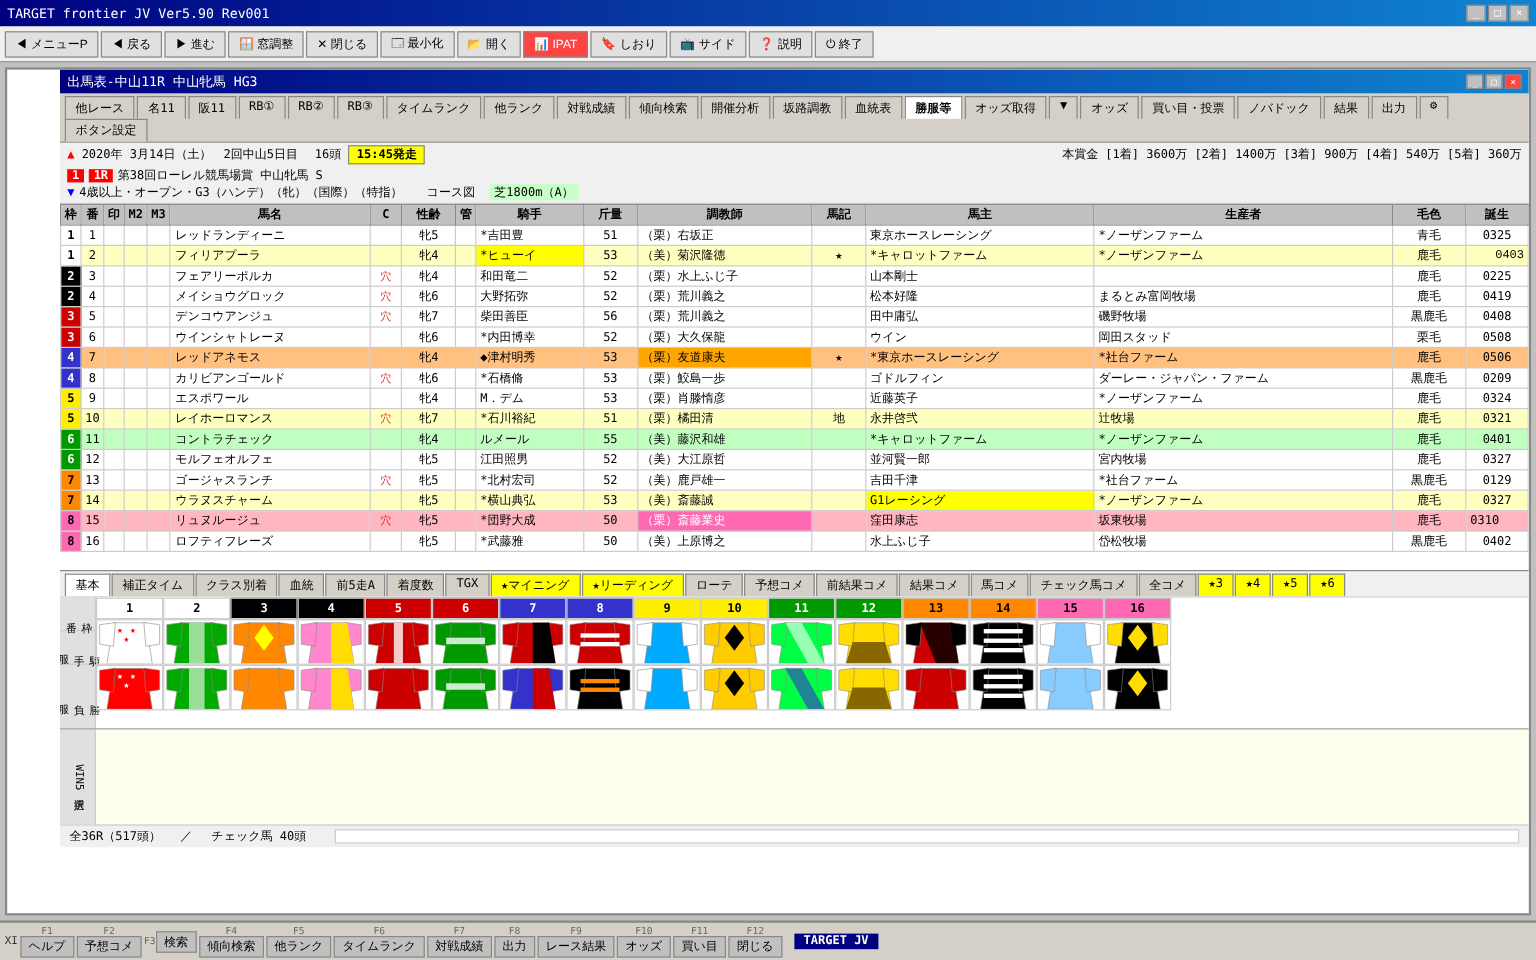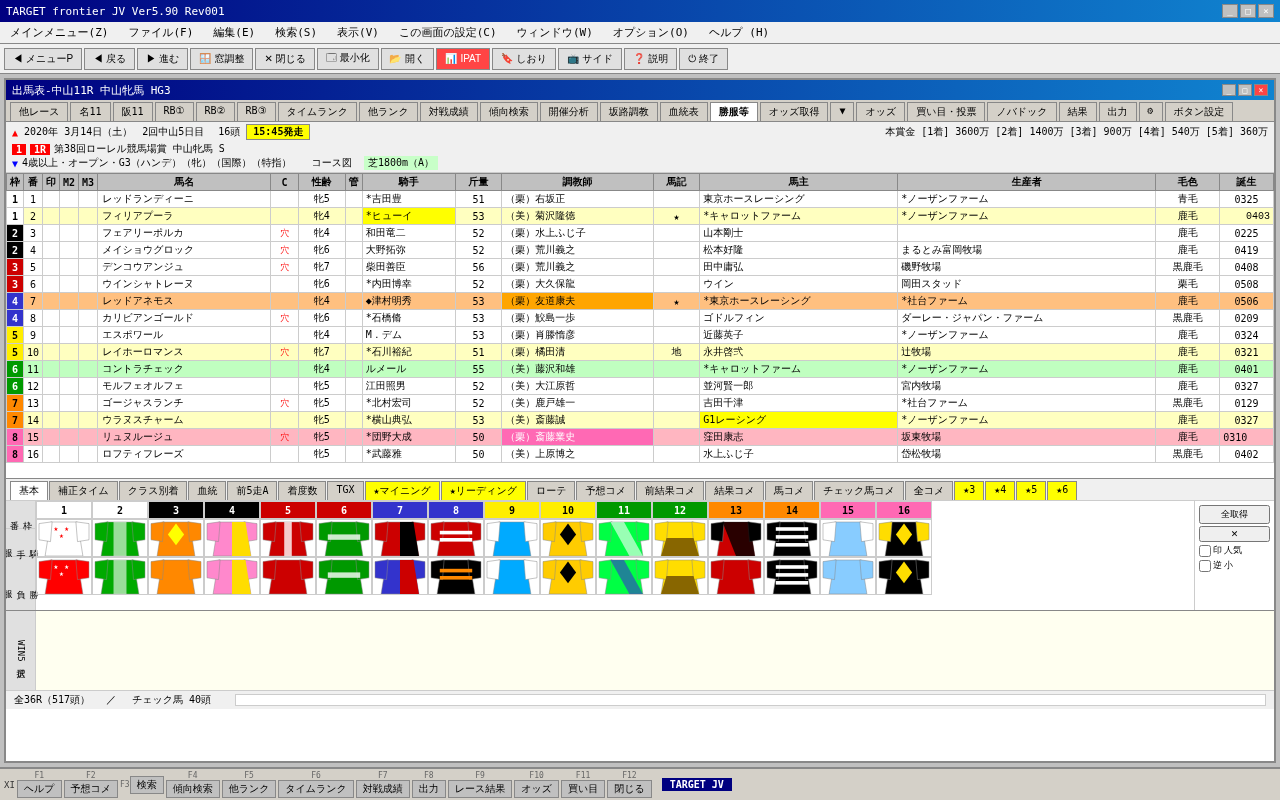--- a/index.html
+++ b/index.html
@@ -46,48 +46,37 @@
 
   <div class="title-bar">
     <span>TARGET frontier JV  Ver5.90  Rev001</span>
     <div class="title-bar-buttons">
       <div class="title-bar-btn">_</div>
       <div class="title-bar-btn">□</div>
       <div class="title-bar-btn">×</div>
     </div>
   </div>
 
-  <div class="menu-bar">
-    <span class="menu-item">メインメニュー(Z)</span>
-    <span class="menu-item">ファイル(F)</span>
-    <span class="menu-item">編集(E)</span>
-    <span class="menu-item">検索(S)</span>
-    <span class="menu-item">表示(V)</span>
-    <span class="menu-item">この画面の設定(C)</span>
-    <span class="menu-item">ウィンドウ(W)</span>
-    <span class="menu-item">オプション(O)</span>
-    <span class="menu-item">ヘルプ (H)</span>
-  </div>
 
   <div class="toolbar">
     <button class="toolbar-btn">◀ メニューP</button>
     <button class="toolbar-btn">◀ 戻る</button>
     <button class="toolbar-btn">▶ 進む</button>
     <button class="toolbar-btn">🪟 窓調整</button>
     <button class="toolbar-btn">✕ 閉じる</button>
     <button class="toolbar-btn">🗔 最小化</button>
     <button class="toolbar-btn">📂 開く</button>
     <button class="toolbar-btn" style="background:#ff4444;color:white;">📊 IPAT</button>
     <button class="toolbar-btn">🔖 しおり</button>
     <button class="toolbar-btn">📺 サイド</button>
     <button class="toolbar-btn">❓ 説明</button>
     <button class="toolbar-btn">⏻ 終了</button>
   </div>
 
-  <div style="flex:1; overflow:hidden; display:flex; flex-direction:column; margin:4px; border:2px solid #888; background:white;">
+  <div style="flex:1; overflow:hidden; display:flex; flex-direction:column; margin:4px; border:2px solid #888; background:white;padding-left:44px;">
 
     <div class="window-title">
       <span>出馬表-中山11R 中山牝馬 HG3</span>
       <div class="window-title-buttons">
         <div class="window-title-btn">_</div>
         <div class="window-title-btn">□</div>
         <div class="window-title-btn" style="background:#ff4444;color:white;">×</div>
       </div>
     </div>
 
@@ -781,34 +770,20 @@
                 <svg width="54" height="36" xmlns="http://www.w3.org/2000/svg">
                   <polygon points="13.5,2 40.5,2 45.9,36 8.1,36" fill="black" stroke="#888" stroke-width="0.5"></polygon>
                   <polygon points="2,3.6 15.120000000000001,1.8 13.5,21.599999999999998 2,19.8" fill="black" stroke="#888" stroke-width="0.5"></polygon>
                   <polygon points="38.879999999999995,1.8 52,3.6 52,19.8 40.5,21.599999999999998" fill="black" stroke="#888" stroke-width="0.5"></polygon>
                   <polygon points="27,3.6 35.1,14.4 27,25.2 18.9,14.4" fill="#ffdd00"></polygon>
                 </svg>
               </div>
             </div>
         </div>
 
-        <div style="width:80px; display:flex; flex-direction:column; border-left:1px solid #ccc; padding:4px; gap:2px;">
-          <button style="font-size:9px; padding:1px 4px;">全取得</button>
-          <button style="font-size:9px; padding:1px 4px;">✕</button>
-          <div style="display:flex; align-items:center; gap:2px;">
-            <input type="checkbox" style="">
-              <span style="font-size:9px;">印</span>
-            <span style="font-size:9px;">人気</span>
-          </div>
-          <div style="display:flex; align-items:center; gap:2px;">
-            <input type="checkbox" style="">
-              <span style="font-size:9px;">逆</span>
-            <span style="font-size:9px;">小</span>
-          </div>
-        </div>
       </div>
 
       <div style="display:flex; height:80px; border-top:1px solid #888;">
         <div style="width:30px; background:#e0e0e0; border-right:1px solid #ccc; display:flex; align-items:center; justify-content:center;">
           <span style="writing-mode:vertical-rl; font-size:9px;">WIN5選択</span>
         </div>
         <div style="flex:1; background:#fffff0;"></div>
       </div>
 
       <div style="display:flex; align-items:center; padding:2px 8px; border-top:1px solid #ccc; background:#f0f0f0; font-size:10px; gap:16px;">

